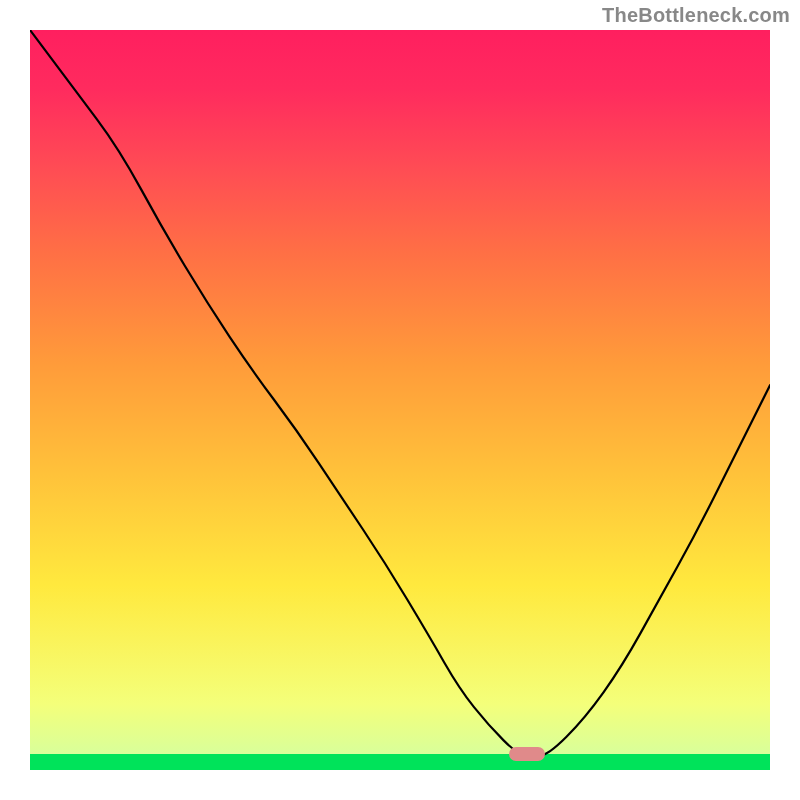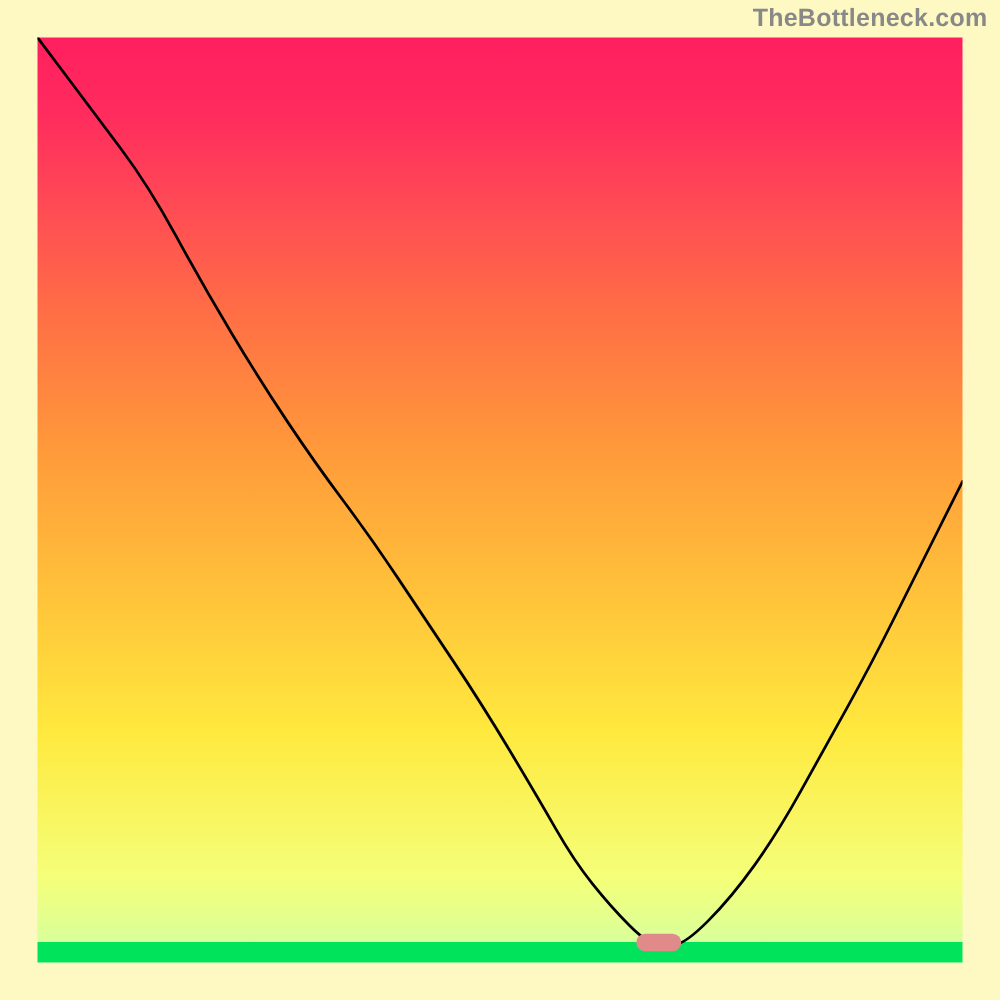--- a/index.html
+++ b/index.html
@@ -8,21 +8,21 @@
     width: 800px;
     height: 800px;
     background: #000;
     overflow: hidden;
     font-family: Arial, Helvetica, sans-serif;
   }
   .frame {
     position: relative;
     width: 800px;
     height: 800px;
-    background: #fef9c3;
+    background: #ffffff;
   }
   .watermark {
     position: absolute;
     top: 4px;
     right: 10px;
     color: #888;
     font-size: 20px;
     font-weight: 600;
     letter-spacing: 0.2px;
     z-index: 50;

